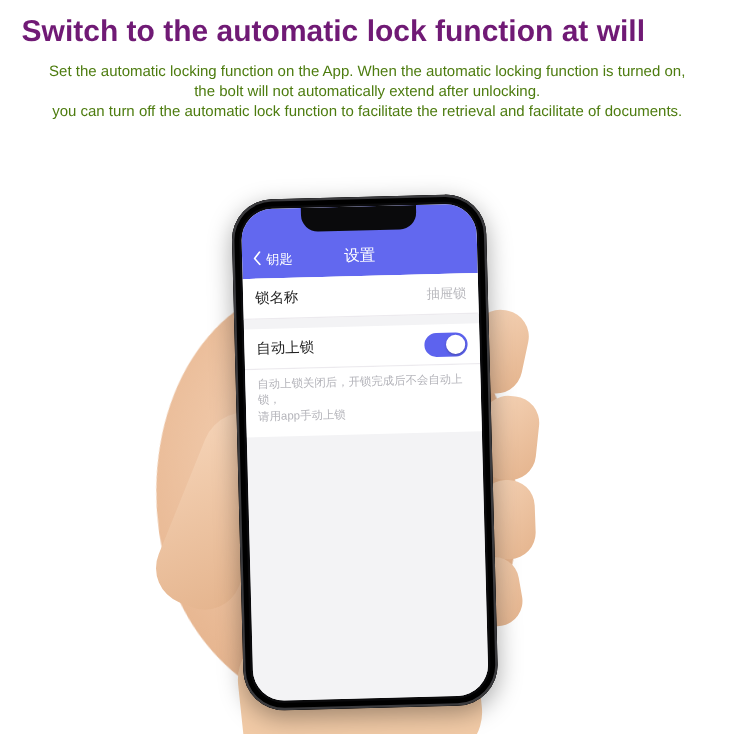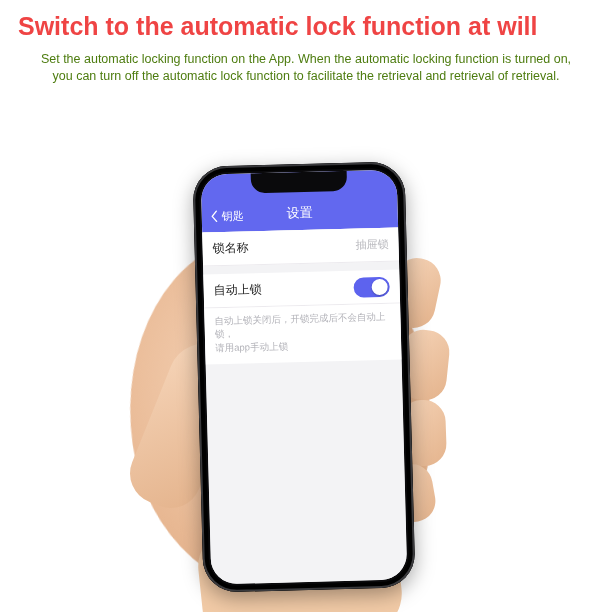--- a/index.html
+++ b/index.html
@@ -7,21 +7,21 @@
     width: 612px;
     height: 612px;
     background: #ffffff;
     font-family: -apple-system, "Helvetica Neue", Arial, sans-serif;
     overflow: hidden;
     position: relative;
   }
   .headline {
     font-size: 25px;
     font-weight: 700;
-    color: #ef4444;
+    color: #701a75;
     padding: 12px 0 6px 18px;
   }
   .description {
     font-size: 12.5px;
     line-height: 1.35;
     color: #4d7c0f;
     text-align: center;
     padding: 4px 12px 0 12px;
   }
 
@@ -150,21 +150,22 @@
     background: #ffffff;
   }
 
 </style>
 </head>
 <body>
 
 <div class="headline">Switch to the automatic lock function at will</div>
 <div class="description">
   <div>Set the automatic locking function on the App. When the automatic locking function is turned on,</div>
-  <div>you can turn off the automatic lock function to facilitate the retrieval and retrieval of retrieval.</div>
+  <div>the bolt will not automatically extend after unlocking.</div>
+  <div>you can turn off the automatic lock function to facilitate the retrieval and facilitate of documents.</div>
 </div>
 
 <div class="stage">
   <div class="hand-palm"></div>
   <div class="finger wrist"></div>
   <div class="finger thumb"></div>
   <div class="finger f1"></div>
   <div class="finger f2"></div>
   <div class="finger f3"></div>
   <div class="finger f4"></div>

